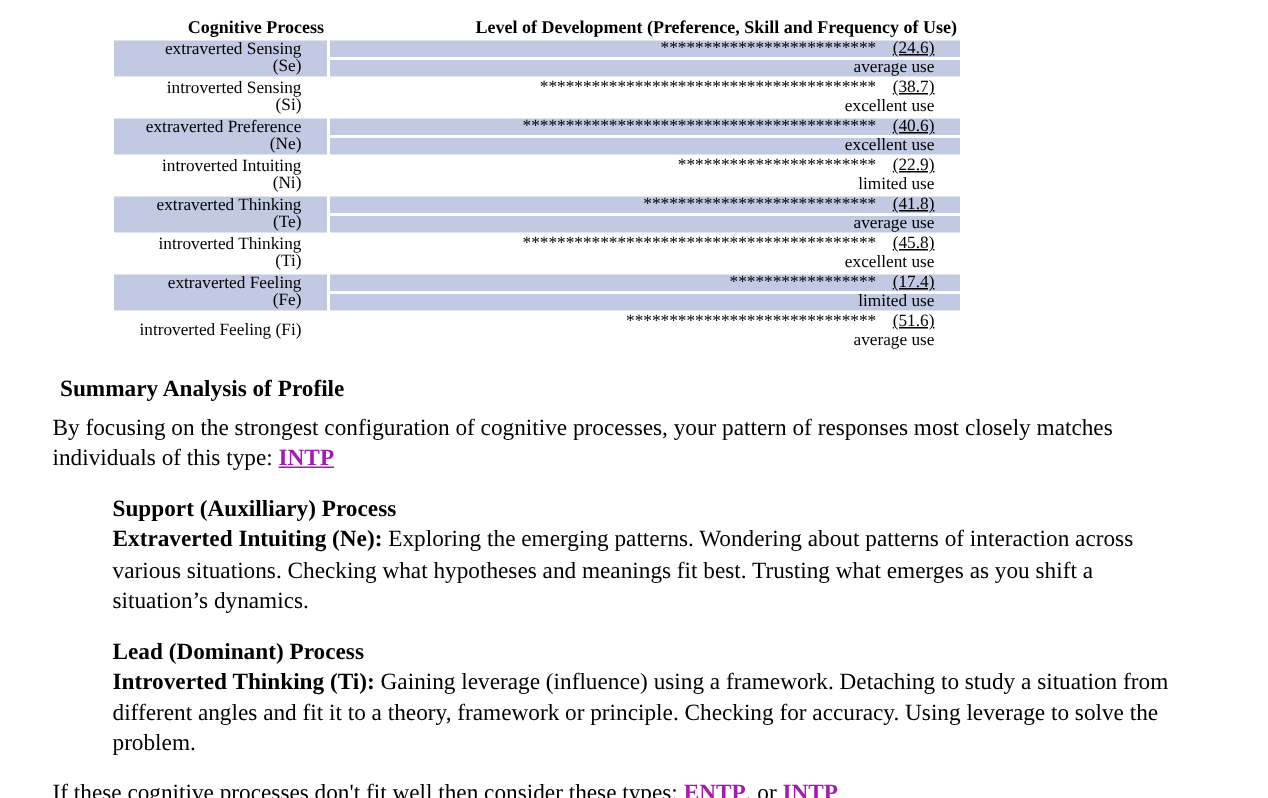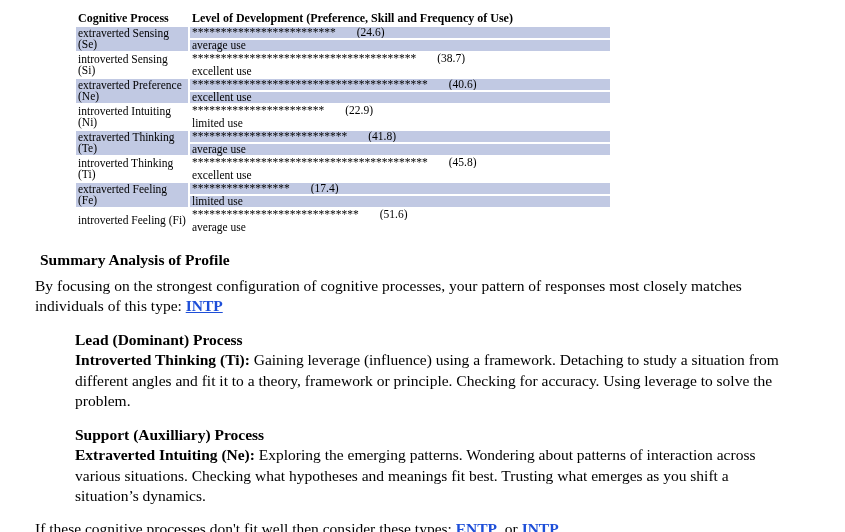--- a/index.html
+++ b/index.html
@@ -7,53 +7,54 @@
   .page { padding: 10px 0 6px 35px; width: 800px; }
 
   
   table.cp {
     border-collapse: separate;
     border-spacing: 2px;
     margin-left: 39px;
     table-layout: fixed;
   }
   table.cp th {
-    text-align: left;
+    text-align: right;
     font-size: 12px;
     line-height: 13px;
     font-weight: bold;
     padding: 0 2px;
     white-space: nowrap;
   }
   table.cp td {
-    padding: 0 2px;
+    padding: 0 17px;
     vertical-align: middle;
     font-size: 11.5px;
     line-height: 11px;
+    text-align: right;
   }
   .col-process { width: 100px; }
   .col-level { width: 416px; }
   tr.hl td { background: #c1c9e3; }
   .label-cell div { line-height: 11.5px; }
   .label-cell.oneline { white-space: nowrap; }
   .bar-cell { height: 11px; white-space: nowrap; overflow: hidden; }
   .use-cell { height: 11px; margin-top: 24px; }
   .stars { letter-spacing: 0px; }
-  .score { margin-left: 21px; }
+  .score { margin-left: 11px; text-decoration: underline; }
 
   
   .summary { margin-top: 15px; font-size: 15.5px; line-height: 20.5px; }
   .summary-head { font-weight: bold; margin: 5px; }
   .intro { margin: 0; width: 768px; }
   .section { margin: 13px 0 0 40px; width: 712px; }
   .section-head { font-weight: bold; }
   .footer-line { margin-top: 12px; width: 768px; }
   b.proc { font-weight: bold; }
   a.typelink {
-    color: #1d4ed8;
+    color: #a21caf;
     font-weight: bold;
     text-decoration: underline;
     cursor: pointer;
   }
 </style>
 </head>
 <body>
 
 <div class="page">
 
@@ -167,25 +168,25 @@
       <td class="use-cell">average use</td>
     </tr>
   </tbody>
     </table>
 
   <div class="summary">
     <p class="summary-head">Summary Analysis of Profile</p>
     <p class="intro"><span>By focusing on the strongest configuration of cognitive processes, your pattern of responses most closely matches individuals of this type: </span><a class="typelink" href="#">INTP</a></p>
 
     <div class="section">
-      <div class="section-head">Lead (Dominant) Process</div>
-      <div><b class="proc">Introverted Thinking (Ti):</b><span> Gaining leverage (influence) using a framework. Detaching to study a situation from different angles and fit it to a theory, framework or principle. Checking for accuracy. Using leverage to solve the problem.</span></div>
+      <div class="section-head">Support (Auxilliary) Process</div>
+      <div><b class="proc">Extraverted Intuiting (Ne):</b><span> Exploring the emerging patterns. Wondering about patterns of interaction across various situations. Checking what hypotheses and meanings fit best. Trusting what emerges as you shift a situation’s dynamics.</span></div>
     </div>
 
     <div class="section">
-      <div class="section-head">Support (Auxilliary) Process</div>
-      <div><b class="proc">Extraverted Intuiting (Ne):</b><span> Exploring the emerging patterns. Wondering about patterns of interaction across various situations. Checking what hypotheses and meanings fit best. Trusting what emerges as you shift a situation’s dynamics.</span></div>
+      <div class="section-head">Lead (Dominant) Process</div>
+      <div><b class="proc">Introverted Thinking (Ti):</b><span> Gaining leverage (influence) using a framework. Detaching to study a situation from different angles and fit it to a theory, framework or principle. Checking for accuracy. Using leverage to solve the problem.</span></div>
     </div>
 
     <p class="footer-line"><span>If these cognitive processes don't fit well then consider these types: </span><a class="typelink" href="#">ENTP</a><span>, or </span><a class="typelink" href="#">INTP</a></p>
   </div>
 
 </div>
 
 </body></html>

